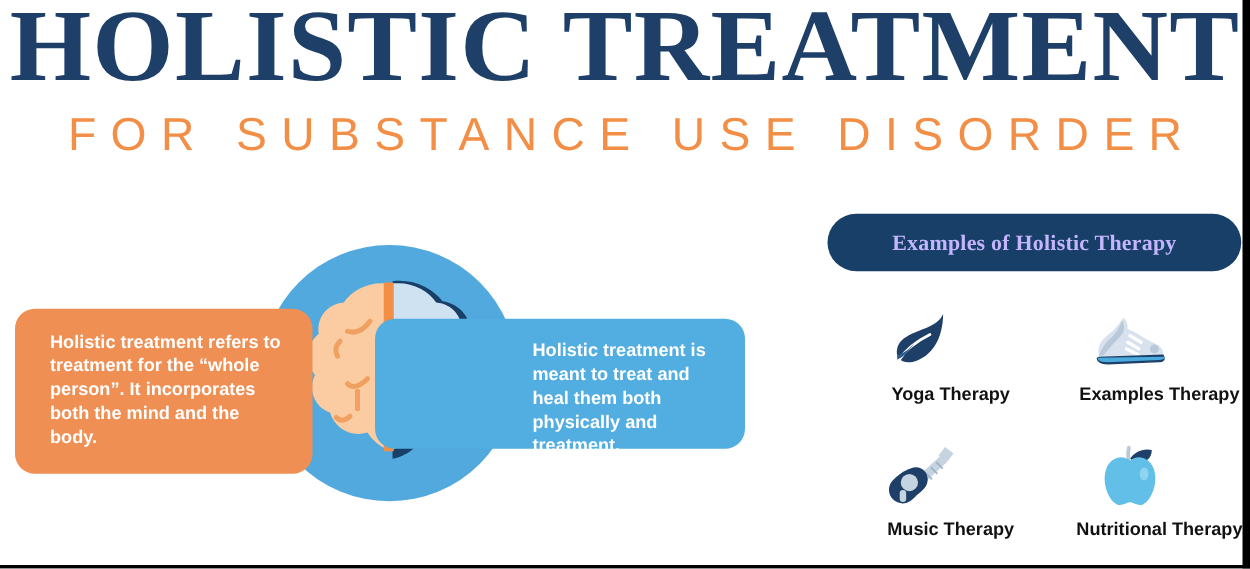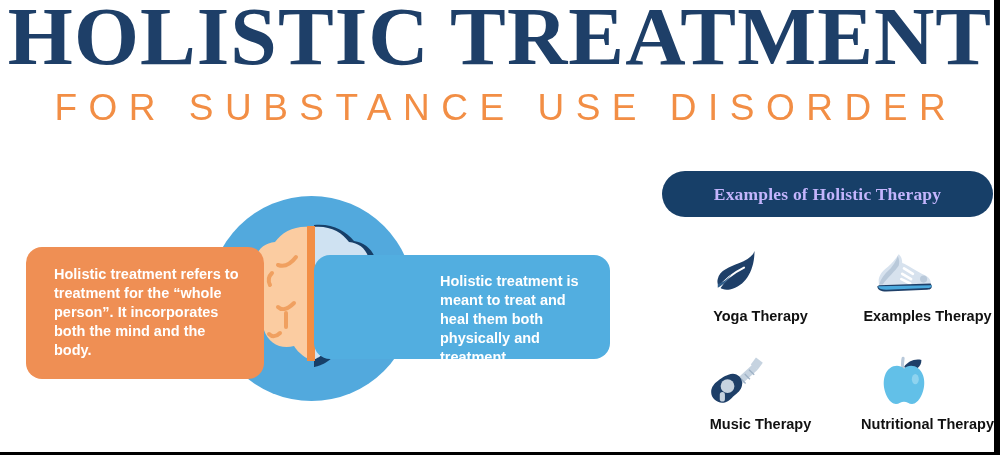--- a/index.html
+++ b/index.html
@@ -77,21 +77,20 @@
 
   
   .callout {
     position: absolute;
     box-sizing: border-box;
     color: #ffffff;
     font-weight: bold;
     font-size: 14.5px;
     line-height: 19px;
     font-family: "Liberation Sans", sans-serif;
-    margin-left: 14px;
   }
   .callout-left {
     left: 12px;
     top: 247px;
     width: 238px;
     height: 132px;
     background: #ef8f54;
     border-radius: 16px;
     padding: 18px 20px 0 28px;
   }

